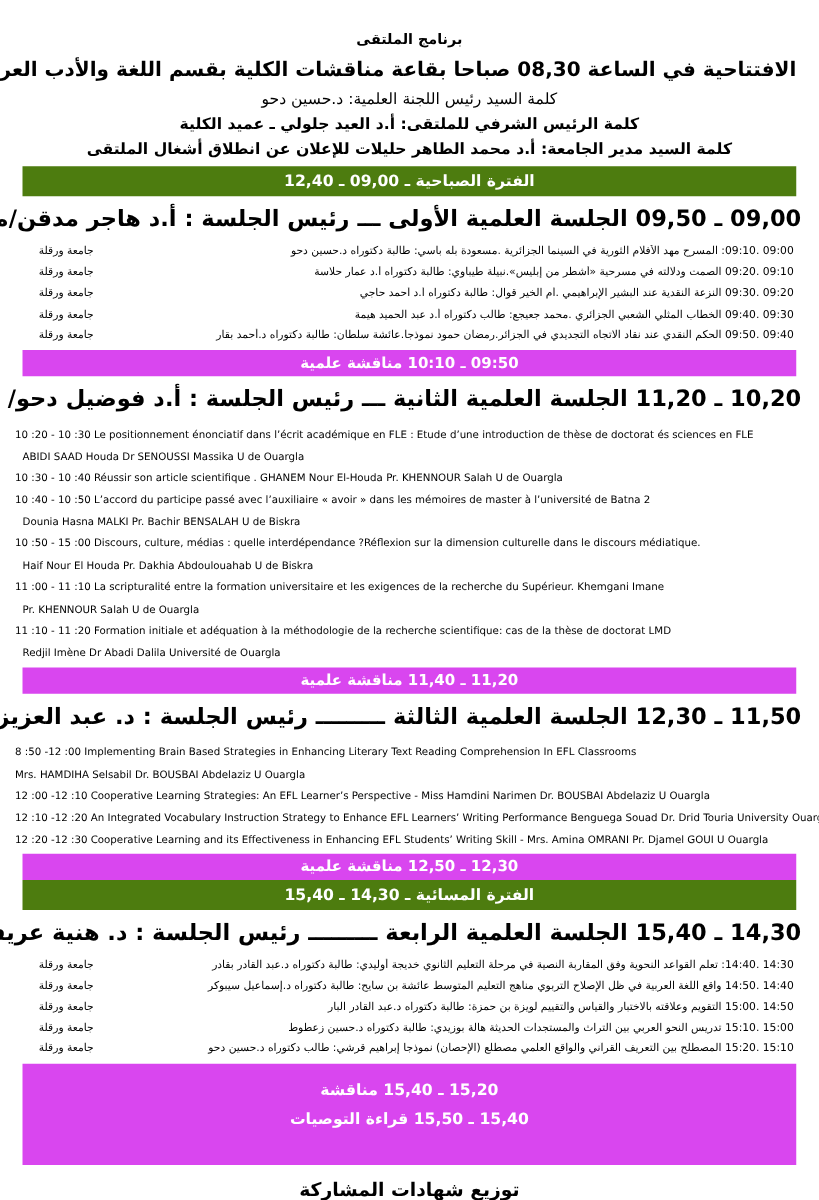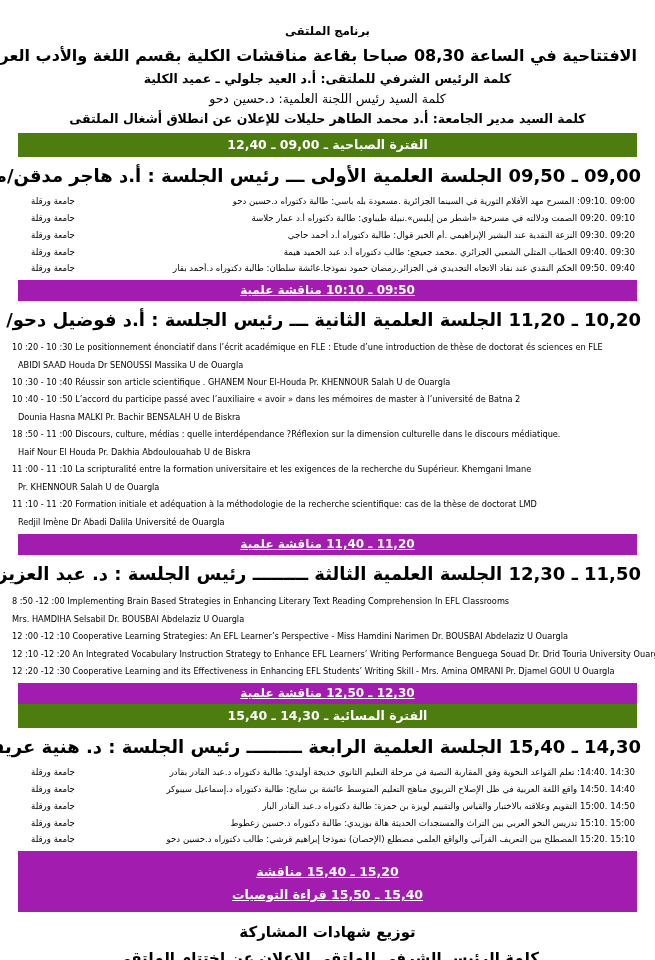--- a/index.html
+++ b/index.html
@@ -50,27 +50,26 @@
     font-weight: bold;
     color: #ffffff;
     box-sizing: border-box;
   }
   .bar-navy {
     background: #4d7c0f;
     font-size: 12.5px;
     padding: 4px 0 5px 0;
   }
   .bar-orange {
-    background: #a21caf;
+    background: #d946ef;
     font-size: 12px;
     padding: 3px 0 4px 0;
-    text-decoration: underline;
   }
   .bar-orange.tall {
-    padding: 9px 0 6px 0;
+    padding: 9px 0 26px 0;
     line-height: 1.85;
     font-size: 12.5px;
   }
 
   
   .session-head {
     direction: rtl;
     text-align: center;
     font-size: 18px;
     font-weight: bold;
@@ -134,22 +133,22 @@
   }
 </style>
 </head>
 <body>
 
 <div class="page">
 
   <div class="intro">
     <div class="intro-line t0">برنامج الملتقى</div>
     <div class="intro-line t1">الافتتاحية في الساعة 08,30 صباحا بقاعة مناقشات الكلية بقسم اللغة والأدب العربي</div>
+    <div class="intro-line t2">كلمة السيد رئيس اللجنة العلمية: د.حسين دحو</div>
     <div class="intro-line t3">كلمة الرئيس الشرفي للملتقى: أ.د العيد جلولي ـ عميد الكلية</div>
-    <div class="intro-line t2">كلمة السيد رئيس اللجنة العلمية: د.حسين دحو</div>
     <div class="intro-line t4">كلمة السيد مدير الجامعة: أ.د محمد الطاهر حليلات للإعلان عن انطلاق أشغال الملتقى</div>
   </div>
 
   <div class="bar bar-navy">الفترة الصباحية ـ 09,00 ـ 12,40</div>
 
   <div class="session-head">09,00 ـ 09,50 الجلسة العلمية الأولى ـــ رئيس الجلسة : أ.د هاجر مدقن/مقرر الجلسة : د.أحلام بن الشيخ</div>
   <div class="rows-ar">
     <div class="row-ar">
       <span class="r-main">09:00 .09:10: المسرح مهد الأفلام الثورية في السينما الجزائرية .مسعودة بله باسي: طالبة دكتوراه  د.حسين دحو</span>
       <span class="r-univ">جامعة ورقلة</span>
@@ -173,21 +172,21 @@
   </div>
   <div class="bar bar-orange">09:50 ـ 10:10 مناقشة علمية</div>
 
   <div class="session-head">10,20 ـ 11,20 الجلسة العلمية الثانية ـــ رئيس الجلسة : أ.د فوضيل دحو/ مقرر الجلسة : د.دليلة عبادي</div>
   <div class="rows-lat">
     <div class="line-lat">10 :20 - 10 :30 Le positionnement énonciatif dans l’écrit académique en FLE : Etude d’une introduction de thèse de doctorat és sciences en FLE</div>
     <div class="line-lat indent">ABIDI SAAD Houda     Dr SENOUSSI Massika U de Ouargla</div>
     <div class="line-lat">10 :30 - 10 :40 Réussir son article scientifique . GHANEM Nour El-Houda  Pr. KHENNOUR Salah U de Ouargla</div>
     <div class="line-lat">10 :40 - 10 :50 L’accord du participe passé avec l’auxiliaire « avoir » dans les mémoires de master à l’université de Batna 2</div>
     <div class="line-lat indent">Dounia Hasna MALKI   Pr. Bachir BENSALAH U de Biskra</div>
-    <div class="line-lat">18 :50 - 11 :00 Discours, culture, médias : quelle interdépendance ?Réflexion sur la dimension culturelle dans le discours médiatique.</div>
+    <div class="line-lat">10 :50 - 15 :00 Discours, culture, médias : quelle interdépendance ?Réflexion sur la dimension culturelle dans le discours médiatique.</div>
     <div class="line-lat indent">Haif Nour El Houda  Pr. Dakhia Abdoulouahab U de Biskra</div>
     <div class="line-lat">11 :00 - 11 :10 La scripturalité entre la formation universitaire et les exigences de la recherche du Supérieur. Khemgani Imane</div>
     <div class="line-lat indent">Pr. KHENNOUR Salah U de Ouargla</div>
     <div class="line-lat">11 :10 - 11 :20 Formation initiale et adéquation à la méthodologie de la recherche scientifique: cas de la thèse de doctorat LMD</div>
     <div class="line-lat indent">Redjil Imène  Dr Abadi Dalila  Université de Ouargla</div>
   </div>
   <div class="bar bar-orange">11,20 ـ 11,40 مناقشة  علمية</div>
 
   <div class="session-head">11,50 ـ 12,30 الجلسة العلمية الثالثة ـــــــــ رئيس الجلسة : د. عبد العزيز بوصبعي/ مقرر الجلسة : د.دريد ثريا</div>
   <div class="rows-lat">

